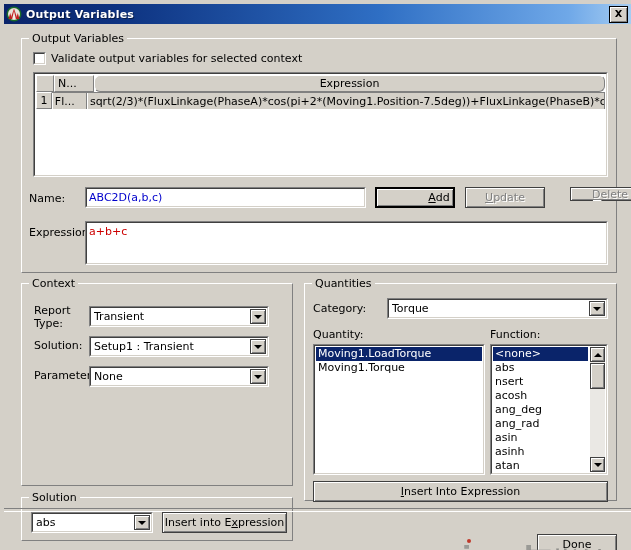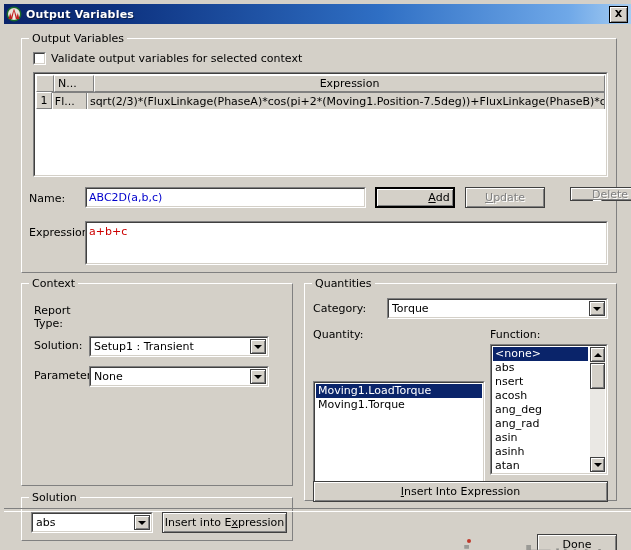--- a/index.html
+++ b/index.html
@@ -170,21 +170,21 @@
           </span>
         <span class="lbl" style="position:relative;margin-left:5px;">Validate output variables for selected context</span>
       </div>
 
       <div class="sunken" style="left:11px;top:33px;width:575px;height:105px;">
         <div class="in2"></div>
         <div style="position:absolute;left:2px;top:2px;right:2px;bottom:2px;overflow:hidden;background:#fff;">
           <div class="tbl-head">
             <div class="th center" style="width:18px;"></div>
             <div class="th" style="width:40px;padding-left:3px;">N...</div>
-            <div class="th center" style="flex:1 1 auto;">Expression</div>
+            <div class="th center" style="flex:1 1 auto;border-radius:6px;">Expression</div>
           </div>
           <div class="tr">
             <div class="td num" style="width:18px;">1</div>
             <div class="td cell" style="width:40px;">Fl...</div>
             <div class="td cell" style="flex:1 1 auto;">sqrt(2/3)*(FluxLinkage(PhaseA)*cos(pi+2*(Moving1.Position-7.5deg))+FluxLinkage(PhaseB)*cos(pi+2*(Mo...</div>
           </div>
         </div>
       </div>
 
       <div class="lbl" style="left:7px;top:153px;">Name:</div>
@@ -209,20 +209,27 @@
         <div class="txtval" style="color:#cc0000;top:3px;">a+b+c</div>
       </div>
     </div>
 
     <div class="group" style="left:17px;top:257px;width:272px;height:203px;">
       <div class="inner"></div>
       <div class="group-title">Context</div>
 
       <div class="lbl" style="left:12px;top:20px;width:50px;">Report
 Type:</div>
+      <div class="combo" style="left:67px;top:22px;width:180px;height:21px;">
+        <div class="edge"></div>
+        <div class="cval" style="top:3px;">Transient</div>
+        <div class="arrow">
+            <i class="tri-down"></i>
+          </div>
+      </div>
 
       <div class="lbl" style="left:12px;top:55px;">Solution:</div>
       <div class="combo" style="left:67px;top:52px;width:180px;height:21px;">
         <div class="edge"></div>
         <div class="cval" style="top:3px;">Setup1 : Transient</div>
         <div class="arrow">
             <i class="tri-down"></i>
           </div>
       </div>
 
@@ -245,21 +252,21 @@
         <div class="edge"></div>
         <div class="cval" style="top:3px;">Torque</div>
         <div class="arrow">
             <i class="tri-down"></i>
           </div>
       </div>
 
       <div class="lbl" style="left:8px;top:44px;">Quantity:</div>
       <div class="lbl" style="left:185px;top:44px;">Function:</div>
 
-      <div class="listbox" style="left:8px;top:60px;width:172px;height:111px;margin-top:37px;">
+      <div class="listbox" style="left:8px;top:60px;width:172px;height:131px;">
         <div class="e2"></div>
         <div class="lopts">
           <div class="lopt sel">Moving1.LoadTorque</div>
           <div class="lopt">Moving1.Torque</div>
         </div>
       </div>
 
       <div class="listbox" style="left:185px;top:60px;width:118px;height:131px;">
         <div class="e2"></div>
         <div class="lopts" style="right:19px;">

